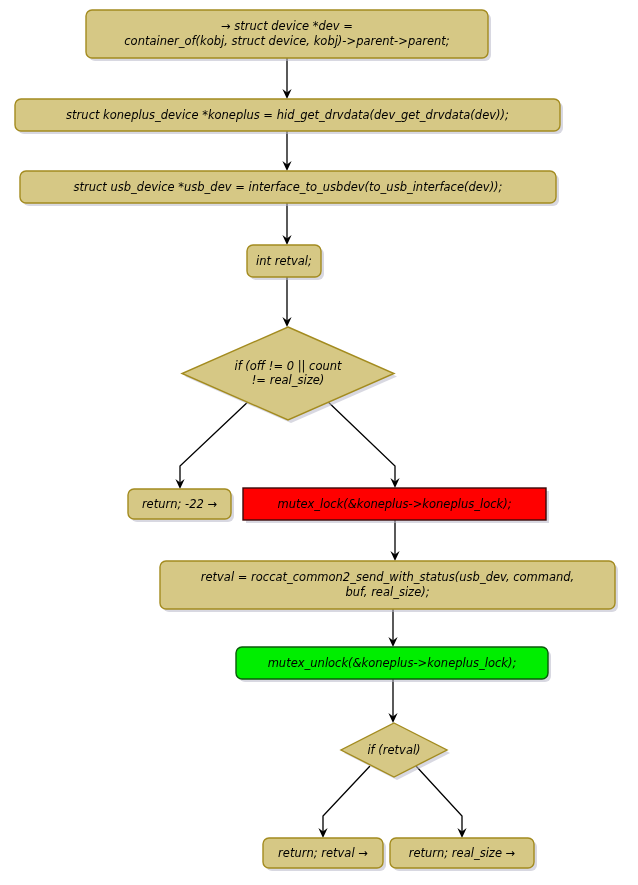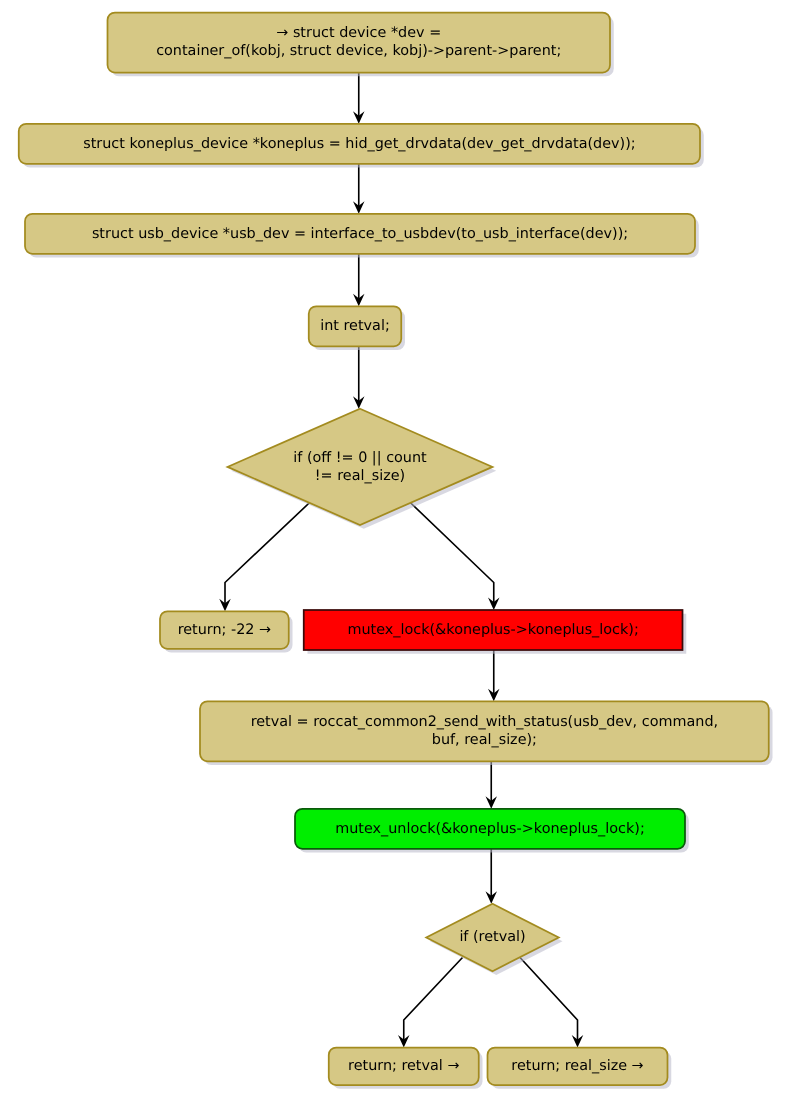--- a/index.html
+++ b/index.html
@@ -10,20 +10,21 @@
   body {
     width: 638px;
     height: 885px;
     font-family: "DejaVu Sans", sans-serif;
     overflow: hidden;
   }
   #flowchart-root {
     position: relative;
     width: 573px;
     height: 885px;
+    font-style: italic;
   }
   svg.flow-canvas {
     display: block;
     width: 638px;
     height: 885px;
   }
   .node-text {
     font-family: "DejaVu Sans", sans-serif;
     font-size: 11.5px;
     fill: #000000;

